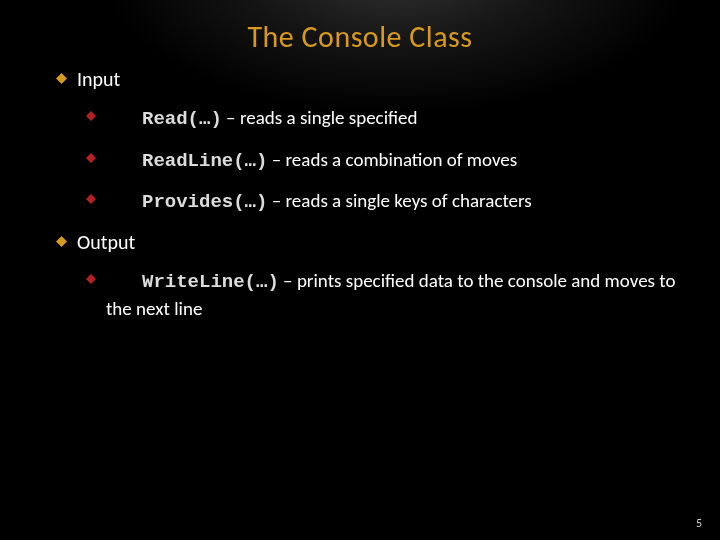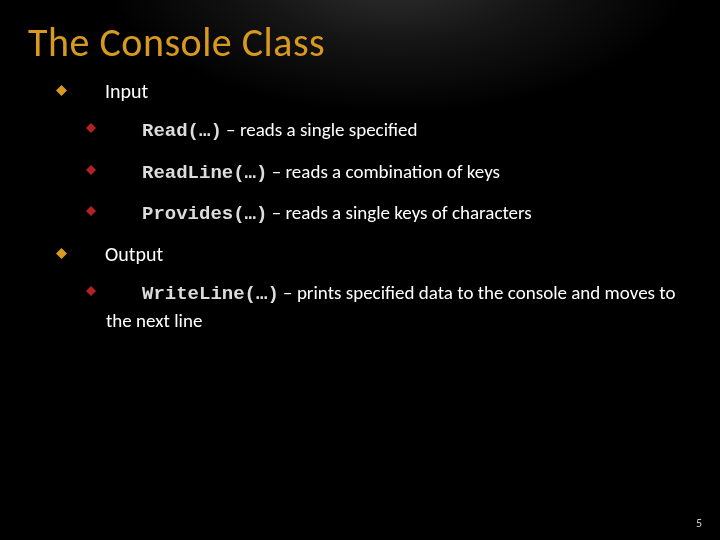--- a/index.html
+++ b/index.html
@@ -14,40 +14,39 @@
   }
   .slide {
     width: 100%;
     height: 100%;
     background: radial-gradient(ellipse 420px 200px at 55% -5%, rgba(90,90,90,0.55) 0%, rgba(60,60,60,0.35) 35%, rgba(0,0,0,0) 70%), #000;
     padding: 18px 28px 18px 28px;
     position: relative;
   }
   .title {
     color: #d89a1e;
-    font-size: 40px;
+    font-size: 30px;
     font-weight: 500;
-    text-align: left;
+    text-align: center;
     margin-bottom: 12px;
     letter-spacing: 0.5px;
   }
   .lvl1 {
     font-size: 21px;
     font-weight: 600;
     margin: 0 0 12px 0;
     display: flex;
     align-items: flex-start;
   }
   .lvl2 {
     font-size: 20px;
     font-weight: 500;
     margin: 0 0 14px 28px;
     display: flex;
     align-items: flex-start;
-    gap: 28px;
   }
   .lvl3 {
     font-size: 19px;
     font-weight: 400;
     margin: 0 0 14px 58px;
     display: flex;
     align-items: flex-start;
     line-height: 1.35;
   }
   .bullet {
@@ -99,21 +98,21 @@
     </span>
   </div>
 
   <div class="lvl3">
     <span class="bullet">
       <svg width="10" height="10" viewBox="0 0 12 12">
           <polygon points="6,0 12,6 6,12 0,6" fill="#b22222"></polygon>
         </svg>
     </span>
     <span class="content">
-      <code class="method">ReadLine(…)</code><span> – reads a combination of keys</span>
+      <code class="method">ReadLine(…)</code><span> – reads a combination of moves</span>
     </span>
   </div>
 
   <div class="lvl3">
     <span class="bullet">
       <svg width="10" height="10" viewBox="0 0 12 12">
           <polygon points="6,0 12,6 6,12 0,6" fill="#b22222"></polygon>
         </svg>
     </span>
     <span class="content">

